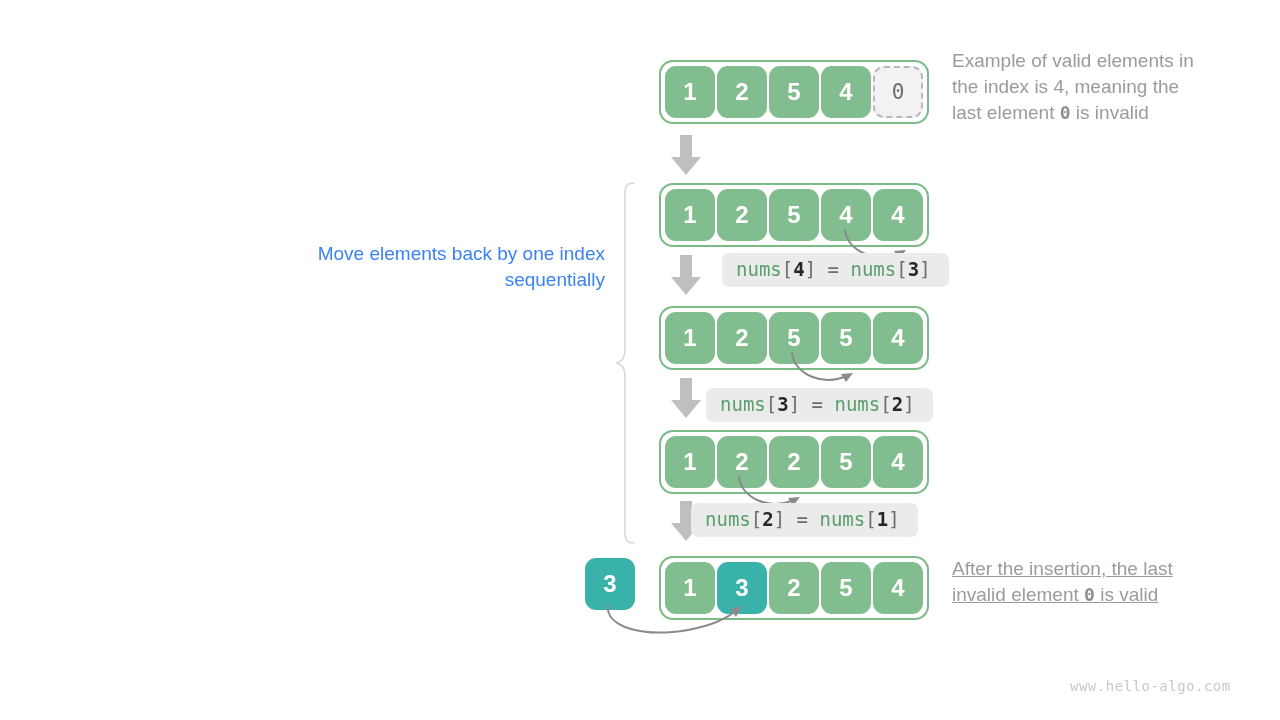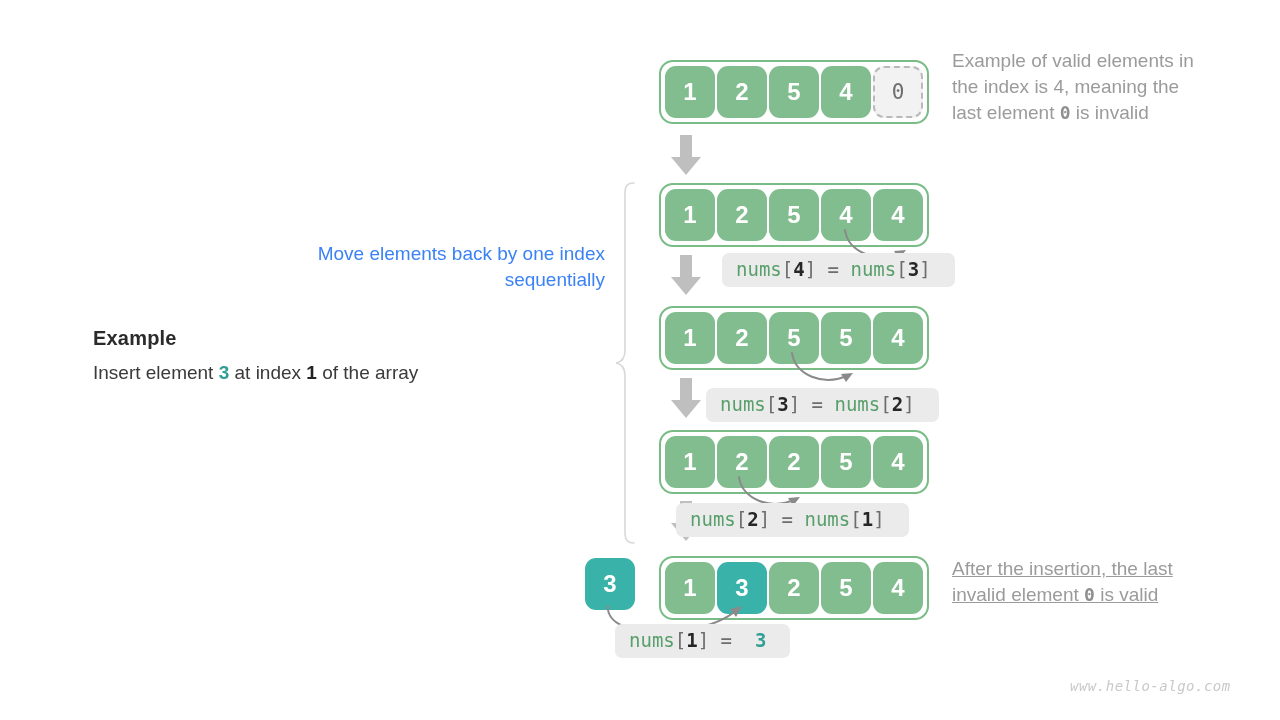--- a/index.html
+++ b/index.html
@@ -89,51 +89,47 @@
   }
 
   
   .down-arrow { position: absolute; width: 30px; height: 40px; }
 
   
   .code-label {
     position: absolute;
     background: #ebebeb;
     border-radius: 7px;
-    padding: 7px 24px 8px 14px;
+    padding: 7px 18px 8px 14px;
     font-family: "DejaVu Sans Mono", monospace;
     font-size: 19px;
     white-space: nowrap;
     line-height: 1;
   }
   .code-label .v { color: #5aa06c; }
   .code-label .br { color: #6d6d6d; }
   .code-label .idx { color: #262626; font-weight: bold; }
   .code-label .eq { color: #6d6d6d; }
   .code-label .tealnum { color: #2f9e93; font-weight: bold; }
 
   
   .curve { position: absolute; overflow: visible; }
 
   
   #watermark {
     position: absolute; left: 1070px; top: 678px;
     font-family: "DejaVu Sans Mono", monospace;
-    font-size: 14px; color: #c9c9c9; letter-spacing: .5px; font-style: italic;
+    font-size: 14px; color: #c9c9c9; letter-spacing: .5px;
   }
 </style>
 </head>
 <body>
 
 <div class="stage">
 
-  <div id="example-block">
-    <div id="example-title">Example</div>
-    <div id="example-desc"><span>Insert element </span><span class="teal">3</span><span> at index </span><span class="bold">1</span><span> of the array</span></div>
-  </div>
 
   <div id="move-caption">Move elements back by one index sequentially</div>
 
   <svg id="brace" viewBox="0 0 24 362" fill="none">
     <path d="M20 1 C10 1 11 8 11 16 L11 168 C11 176 8 180 2 181 C8 182 11 186 11 194 L11 346 C11 354 10 361 20 361" stroke="#d8d8d8" stroke-width="1.6" fill="none" stroke-linecap="round"></path>
   </svg>
 
   <div id="note-top" class="side-note">
     <div>Example of valid elements in</div>
     <div>the index is 4, meaning the</div>
@@ -213,36 +209,35 @@
 
   <svg class="curve" style="left:712px; top:475px; width:110px; height:40px;" viewBox="0 0 110 40">
     <path d="M27 2 C30 24 58 36 84 24" stroke="#8a8a8a" stroke-width="2" fill="none" stroke-linecap="round"></path>
     <polygon points="88,22 76,23 81,31" fill="#8a8a8a"></polygon>
   </svg>
 
   <svg class="down-arrow" style="left:671px; top:501px;" viewBox="0 0 30 40">
     <polygon points="9,0 21,0 21,22 30,22 15,40 0,22 9,22" fill="#bfbfbf"></polygon>
   </svg>
 
-  <div class="code-label" style="left:676px; top:503px;"><span class="v">nums</span><span class="br">[</span><span class="idx">2</span><span class="br">]</span><span class="eq">&nbsp;</span><span class="eq">=</span><span class="eq">&nbsp;</span><span class="v">nums</span><span class="br">[</span><span class="idx">1</span><span class="br">]</span></div>
+  <div class="code-label" style="left:691px; top:503px;"><span class="v">nums</span><span class="br">[</span><span class="idx">2</span><span class="br">]</span><span class="eq">&nbsp;</span><span class="eq">=</span><span class="eq">&nbsp;</span><span class="v">nums</span><span class="br">[</span><span class="idx">1</span><span class="br">]</span></div>
 
   <div id="insert-chip">3</div>
 
   <div class="array-wrap" style="left:659px; top:556px;">
     <div class="array-box">
       <div class="cell">1</div>
       <div class="cell teal">3</div>
       <div class="cell">2</div>
       <div class="cell">5</div>
       <div class="cell">4</div>
     </div>
   </div>
 
   <svg class="curve" style="left:600px; top:604px; width:160px; height:40px;" viewBox="0 0 160 40">
     <path d="M8 2 C6 22 40 34 88 26 C110 22 128 14 138 5" stroke="#8a8a8a" stroke-width="2" fill="none" stroke-linecap="round"></path>
     <polygon points="142,2 130,5 136,13" fill="#8a8a8a"></polygon>
   </svg>
 
-  <div class="code-label" style="left:615px; top:624px;"><span class="v">nums</span><span class="br">[</span><span class="idx">1</span><span class="br">]</span><span class="eq">&nbsp;</span><span class="eq">=</span><span class="eq">&nbsp;&nbsp;</span><span class="tealnum">3</span></div>
 
   <div id="watermark">www.hello-algo.com</div>
 
 </div>
 
 </body></html>

